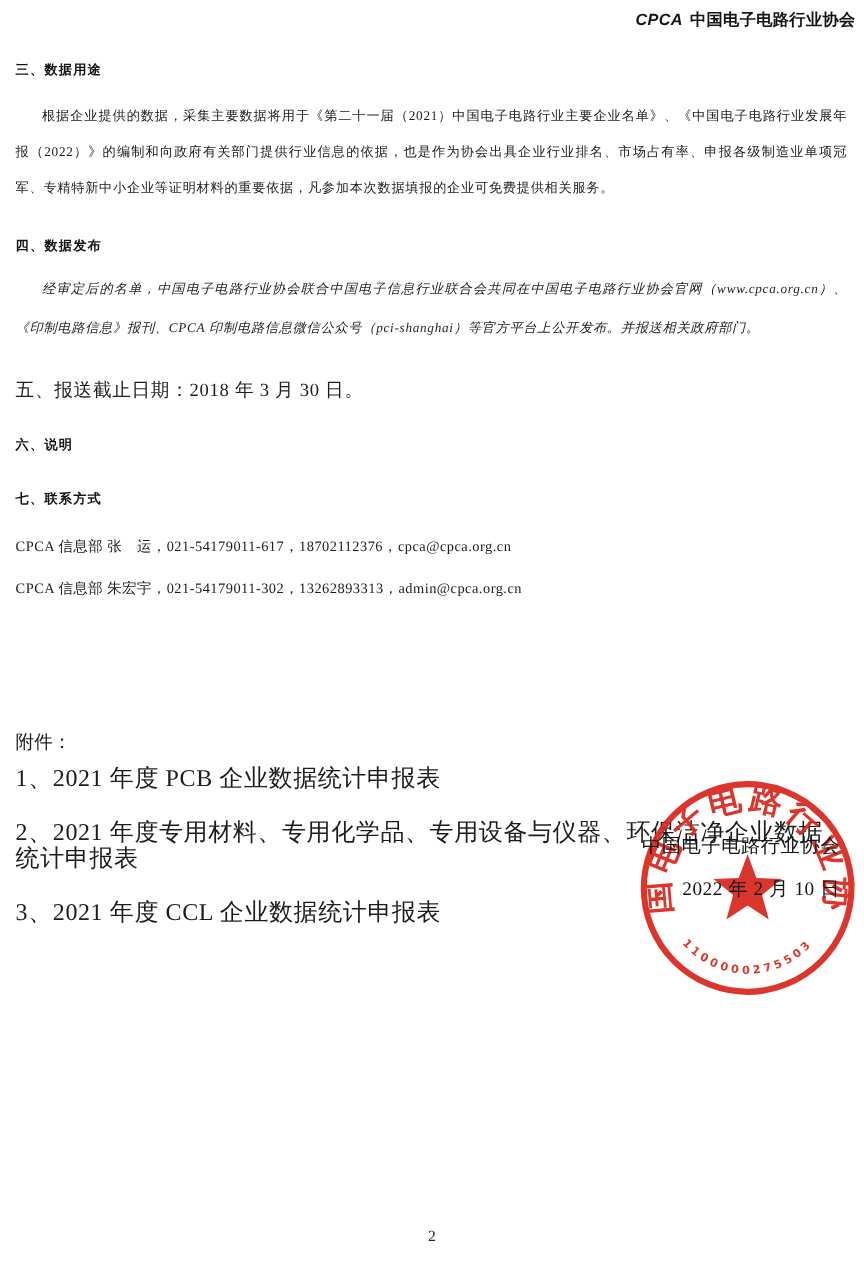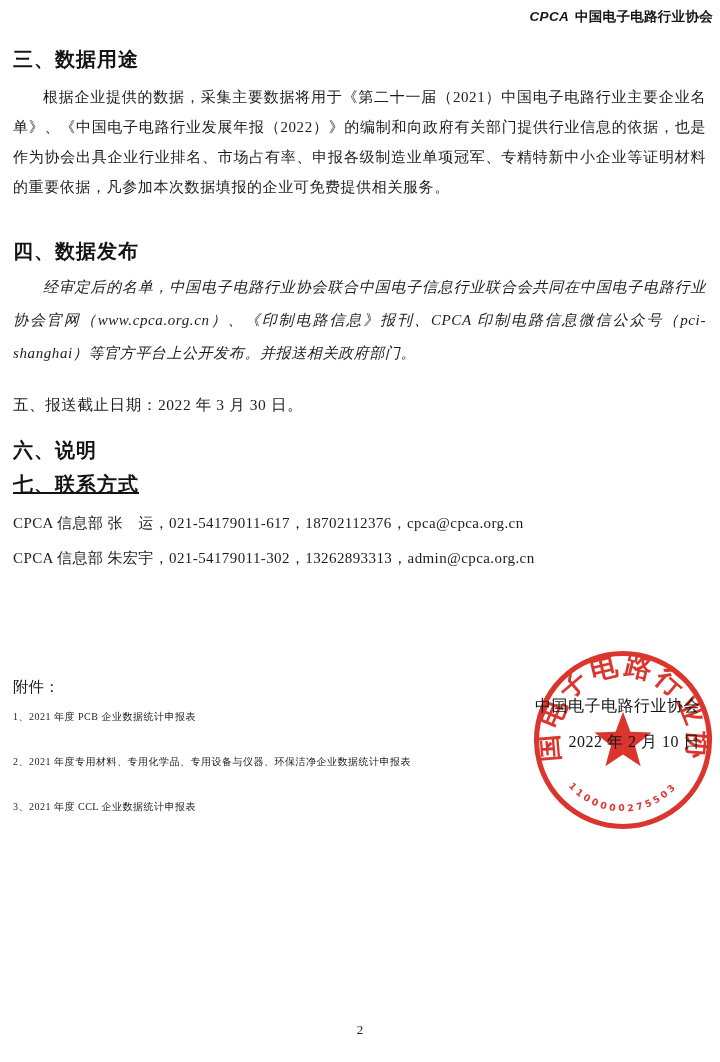--- a/index.html
+++ b/index.html
@@ -18,67 +18,67 @@
     font-weight:bold;
     font-size:13.5px;
     color:#181414;
     letter-spacing:0.3px;
   }
   .brand-latin{font-style:italic;margin-right:6px;}
   .content{padding:0 14px 0 13px;}
   .sec-h{
     margin:0;
     font-family:"Liberation Sans","DejaVu Sans",sans-serif;
-    font-size:20px;
+    font-size:11px;
     font-weight:bold;
     color:#141414;
     letter-spacing:1px;
     line-height:22px;
   }
   .mt-s3{margin-top:22px;}
-  .mt-s4{margin-top:38px;}
+  .mt-s4{margin-top:22px;}
   .mt-s6{margin-top:23px;}
-  .mt-s7{margin-top:12px;text-decoration:underline;}
+  .mt-s7{margin-top:23px;}
   .para{
     margin:12px 0 0 0;
-    font-size:15px;
+    font-size:11px;
     line-height:30px;
     text-align:justify;
     text-indent:2em;
     letter-spacing:0.6px;
     color:#1c1c1c;
   }
   .para-wide{line-height:33px;margin-top:9px;font-style:italic;}
   .deadline{
     margin:24px 0 0 0;
     font-size:15.5px;
     line-height:22px;
     letter-spacing:0.6px;
   }
   .deadline .bold{
     font-weight:normal;
     font-family:"Liberation Sans","DejaVu Sans",sans-serif;
     font-size:15.5px;
   }
   .contact{
     margin:0;
-    font-size:15px;
+    font-size:12px;
     line-height:35px;
     letter-spacing:0.4px;
     white-space:nowrap;
   }
   .contact-block{margin-top:11px;}
   .attach-label{
     margin:100px 0 2px 0;
     font-size:15.5px;
     line-height:22px;
   }
   .attach-item{
     margin:23px 0 0 0;
-    font-size:10px;
+    font-size:20px;
     line-height:22px;
     letter-spacing:0.5px;
   }
   .attach-item.first{margin-top:8px;}
   .stamp{
     position:absolute;
     left:527px;top:646px;
     width:192px;height:188px;
     opacity:0.92;
     z-index:2;
@@ -112,21 +112,21 @@
   </div>
 
   <div class="content">
 
     <h2 class="sec-h mt-s3">三、数据用途</h2>
     <p class="para">根据企业提供的数据，采集主要数据将用于《第二十一届（2021）中国电子电路行业主要企业名单》、《中国电子电路行业发展年报（2022）》的编制和向政府有关部门提供行业信息的依据，也是作为协会出具企业行业排名、市场占有率、申报各级制造业单项冠军、专精特新中小企业等证明材料的重要依据，凡参加本次数据填报的企业可免费提供相关服务。</p>
 
     <h2 class="sec-h mt-s4">四、数据发布</h2>
     <p class="para para-wide">经审定后的名单，中国电子电路行业协会联合中国电子信息行业联合会共同在中国电子电路行业协会官网（www.cpca.org.cn）、《印制电路信息》报刊、CPCA 印制电路信息微信公众号（pci-shanghai）等官方平台上公开发布。并报送相关政府部门。</p>
 
-    <p class="deadline"><span>五、</span><span class="bold">报送截止日期：</span><span>2022 年 3 月 30 日。</span></p>
+    <p class="deadline"><span>五、</span><span class="bold">报送截止日期：</span><span>2018 年 3 月 30 日。</span></p>
 
     <h2 class="sec-h mt-s6">六、说明</h2>
 
     <h2 class="sec-h mt-s7">七、联系方式</h2>
     <div class="contact-block">
       <p class="contact">CPCA 信息部 张　运，021-54179011-617，18702112376，cpca@cpca.org.cn</p>
       <p class="contact">CPCA 信息部 朱宏宇，021-54179011-302，13262893313，admin@cpca.org.cn</p>
     </div>
 
     <p class="attach-label">附件：</p>

